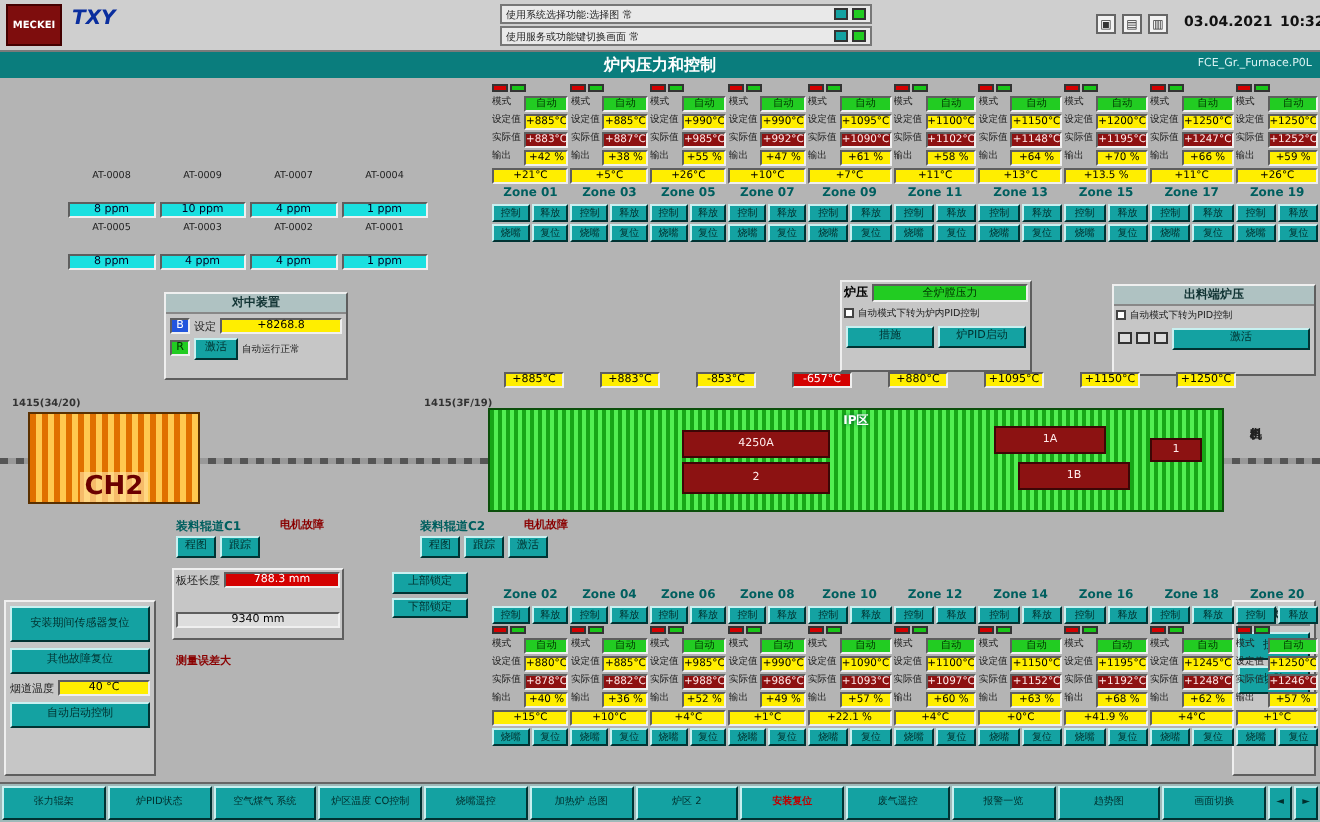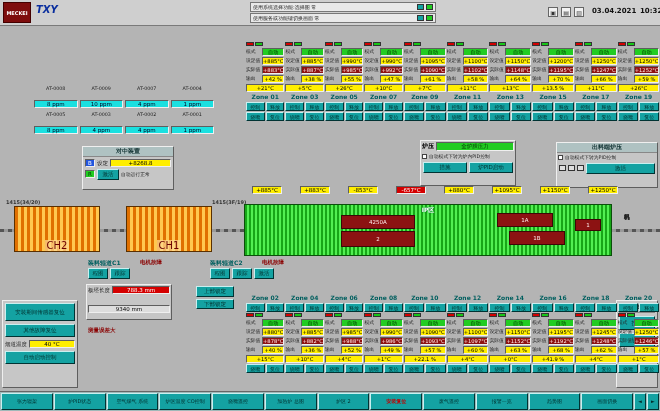--- a/index.html
+++ b/index.html
@@ -37,21 +37,21 @@
   .zrow{height:8px;display:flex;gap:1px;align-items:stretch}
   .zl{width:15px;font-size:4.8px;color:#222;line-height:8px;overflow:hidden}
   .zv{flex:1;font-size:5.2px;text-align:center;line-height:7px;border:1px solid;border-color:#5e5e5e #efefef #efefef #5e5e5e;overflow:hidden}
   .zdev{height:8px;font-size:5.2px;text-align:center;line-height:7px;border:1px solid;border-color:#5e5e5e #efefef #efefef #5e5e5e}
   .zname{height:8px;font-size:6px;text-align:center;line-height:8px}
   .zbtns{height:9px;display:flex;gap:1px}
   .zbtns .tbtn{flex:1;font-size:5px;padding:0}
   
   .hatch{position:absolute;left:0;top:229px;width:660px;height:3px;background:repeating-linear-gradient(90deg,#555 0 4px,#999 4px 8px)}
   .chblock{position:absolute;top:206px;height:46px;background:repeating-linear-gradient(90deg,#e07000 0 3px,#ffc850 3px 6px);border:1px solid #5a3000;display:flex;align-items:flex-end;justify-content:center}
-  .chblock span{font-size:10px;font-weight:normal;color:#6b0000;background:rgba(255,220,150,.7);padding:0 2px}
+  .chblock span{font-size:13px;font-weight:bold;color:#6b0000;background:rgba(255,220,150,.7);padding:0 2px}
   .furnace{position:absolute;left:244px;top:204px;width:368px;height:52px;background:repeating-linear-gradient(90deg,#17a617 0 2px,#52ef52 2px 4px);border:1px solid #0c4f0c}
   .slab{position:absolute;background:#8c1212;border:1px solid #3d0606;color:#ffecec;font-size:5.5px;text-align:center;overflow:hidden}
   .linelabel{position:absolute;font-size:5px;font-weight:bold;color:#333}
   .regionlabel{position:absolute;left:50%;transform:translateX(-50%);top:1px;font-size:6px;font-weight:bold;color:#fff;text-shadow:0 0 2px #064}
   .vlabel{position:absolute;font-size:6px;font-weight:bold;color:#222;writing-mode:vertical-rl}
   
   .chk{display:inline-block;width:5px;height:5px;background:#fff;border:1px solid #444;vertical-align:middle}
   .tinytxt{font-size:4.8px;color:#222}
   .ptitle{font-size:6px;font-weight:bold;color:#133;text-align:center;background:#afc2c2;border-bottom:1px solid #888}
   .navbar{position:absolute;left:0;top:391px;width:660px;height:20px;background:#9fb9b9;border-top:1px solid #666;display:flex;gap:1px;padding:1px}
@@ -77,20 +77,24 @@
       <span class="sq" style="background:#14a2a2;margin-left:auto"></span>
       <span class="sq" style="background:#22cc22"></span>
     </div>
     <span class="icon-sq" style="position:absolute;left:548px;top:7px">▣</span>
     <span class="icon-sq" style="position:absolute;left:561px;top:7px">▤</span>
     <span class="icon-sq" style="position:absolute;left:574px;top:7px">▥</span>
     <span class="hdate" style="left:592px">03.04.2021</span>
     <span class="hdate" style="left:640px">10:32</span>
   </div>
 
+  <div class="titlebar">
+    <span>炉内压力和控制</span>
+    <span class="pageref">FCE_Gr._Furnace.P0L</span>
+  </div>
 
   <div class="abs" style="left:34px;top:86px;width:180px">
     <div id="analyzers" style="display:grid;grid-template-columns:repeat(4,1fr);gap:2px">
         <div><div style="font-size:4.8px;text-align:center;color:#222">AT-0008</div>
   <div class="val cyan" style="width:100%">8 ppm</div></div>
         <div><div style="font-size:4.8px;text-align:center;color:#222">AT-0009</div>
   <div class="val cyan" style="width:100%">10 ppm</div></div>
         <div><div style="font-size:4.8px;text-align:center;color:#222">AT-0007</div>
   <div class="val cyan" style="width:100%">4 ppm</div></div>
         <div><div style="font-size:4.8px;text-align:center;color:#222">AT-0004</div>
@@ -482,23 +486,20 @@
         </div>
       </div>
     </div>
 
   <div class="hatch"></div>
   <span class="linelabel" style="left:6px;top:199px">1415(34/20)</span>
   <span class="linelabel" style="left:212px;top:199px">1415(3F/19)</span>
   <div class="chblock" style="left:14px;width:86px">
       <span>CH2</span>
     </div>
-  <div class="chblock" style="left:126px;width:86px">
-      <span>CH1</span>
-    </div>
   <div class="furnace" id="furnaceBody">
     <span class="regionlabel">IP区</span>
   <div class="slab" style="left: 96px; top: 10px; width: 74px; height: 14px; line-height: 12px;">4250A</div>
       <div class="slab" style="left: 96px; top: 26px; width: 74px; height: 16px; line-height: 14px;">2</div>
       <div class="slab" style="left: 252px; top: 8px; width: 56px; height: 14px; line-height: 12px;">1A</div>
       <div class="slab" style="left: 264px; top: 26px; width: 56px; height: 14px; line-height: 12px;">1B</div>
       <div class="slab" style="left: 330px; top: 14px; width: 26px; height: 12px; line-height: 10px;">1</div>
     </div>
   <span class="vlabel" style="left:622px;top:208px">出料机</span>
 

